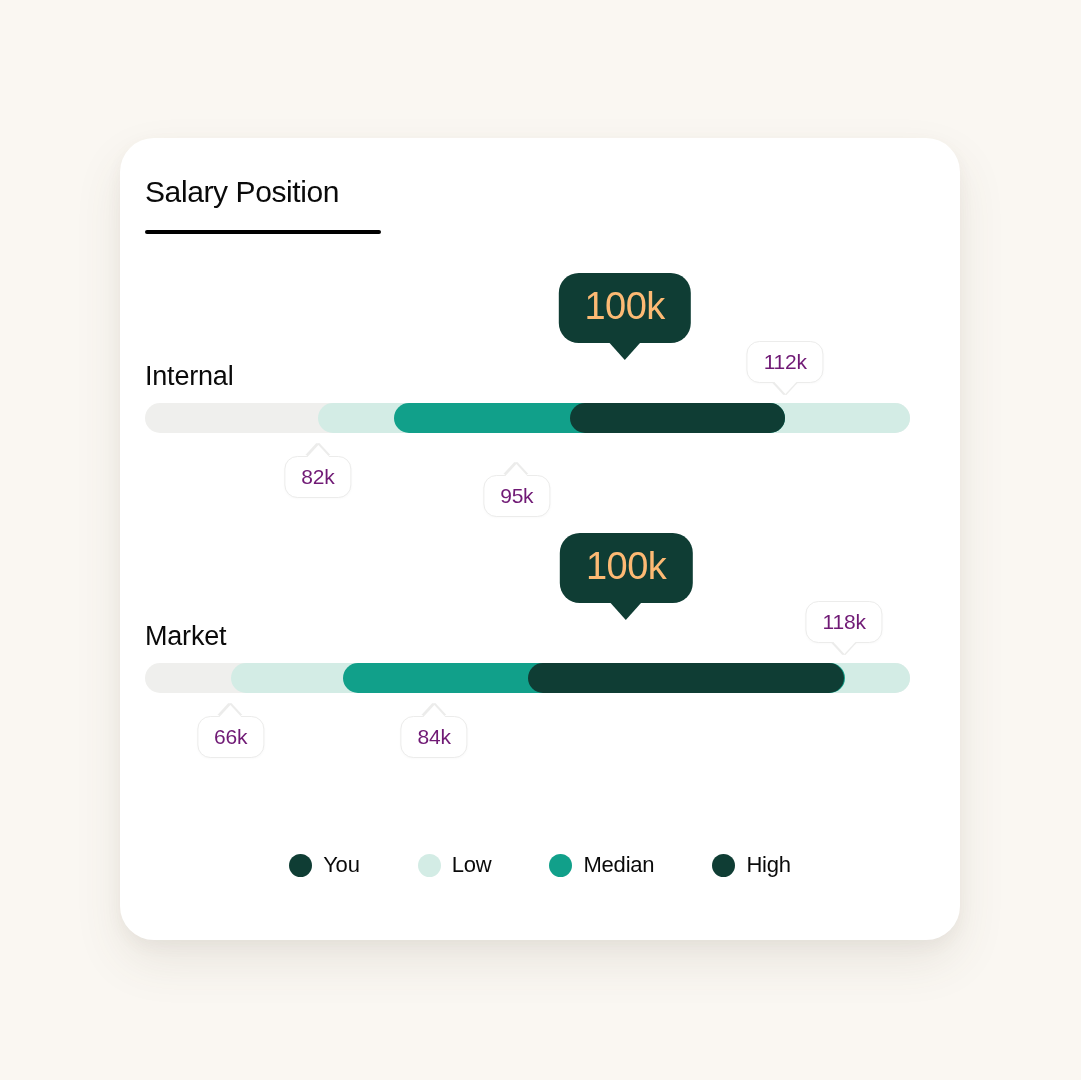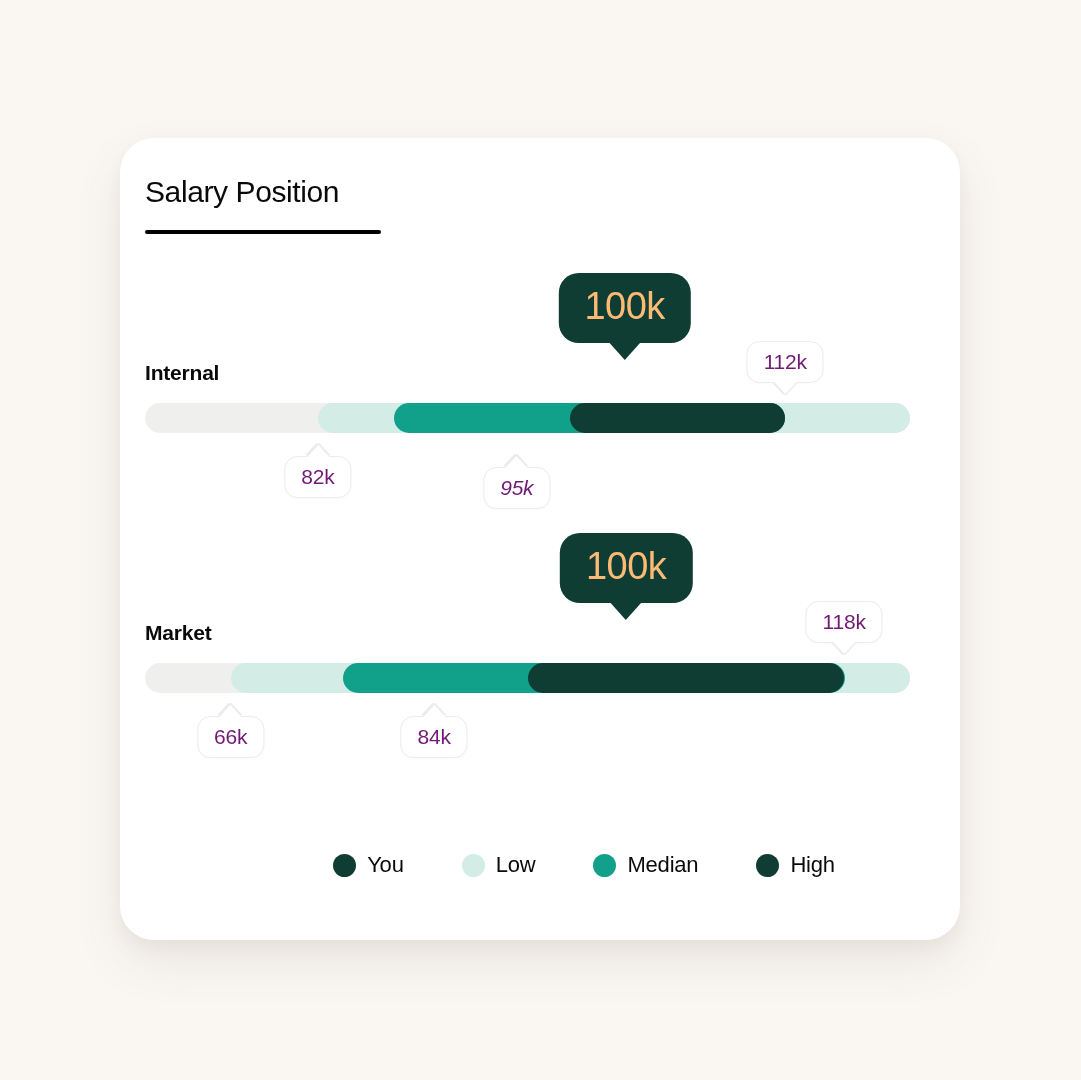--- a/index.html
+++ b/index.html
@@ -60,22 +60,22 @@
     left: 0;
     width: 840px;
   }
   .row-internal { top: 135px; }
   .row-market   { top: 395px; }
 
   .row-label {
     position: absolute;
     left: 25px;
     top: 88px;
-    font-size: 21px;
-    font-weight: 700;
+    font-size: 27px;
+    font-weight: 400;
     color: #0a0a0a;
     letter-spacing: -0.2px;
     white-space: nowrap;
   }
 
   
   .track {
     position: absolute;
     left: 25px;
     top: 130px;
@@ -179,21 +179,20 @@
   
   .legend {
     position: absolute;
     left: 0;
     top: 714px;
     width: 840px;
     display: flex;
     justify-content: center;
     align-items: center;
     gap: 58px;
-    padding-left: 44px;
   }
   .legend-item {
     display: flex;
     align-items: center;
     gap: 11px;
   }
   .legend-dot {
     width: 23px;
     height: 23px;
     border-radius: 50%;
@@ -243,21 +242,21 @@
         <div class="seg seg-high" style="left: 55.5%; width: 28.2%;"></div>
       </div>
 
       <div class="pill" style="left: calc(25px + 765px * 0.226); top: 183px;">
         <div class="pill-body">
           <div class="pill-arrow-up"></div>
           <div class="pill-text">82k</div>
         </div>
       </div>
 
-      <div class="pill" style="left: calc(25px + 765px * 0.486); top: 194px; font-style: italic;">
+      <div class="pill" style="left: calc(25px + 765px * 0.486); top: 202px;">
         <div class="pill-body">
           <div class="pill-arrow-up"></div>
           <div class="pill-text">95k</div>
         </div>
       </div>
 
     </div>
 
     <div class="row row-market">
 

